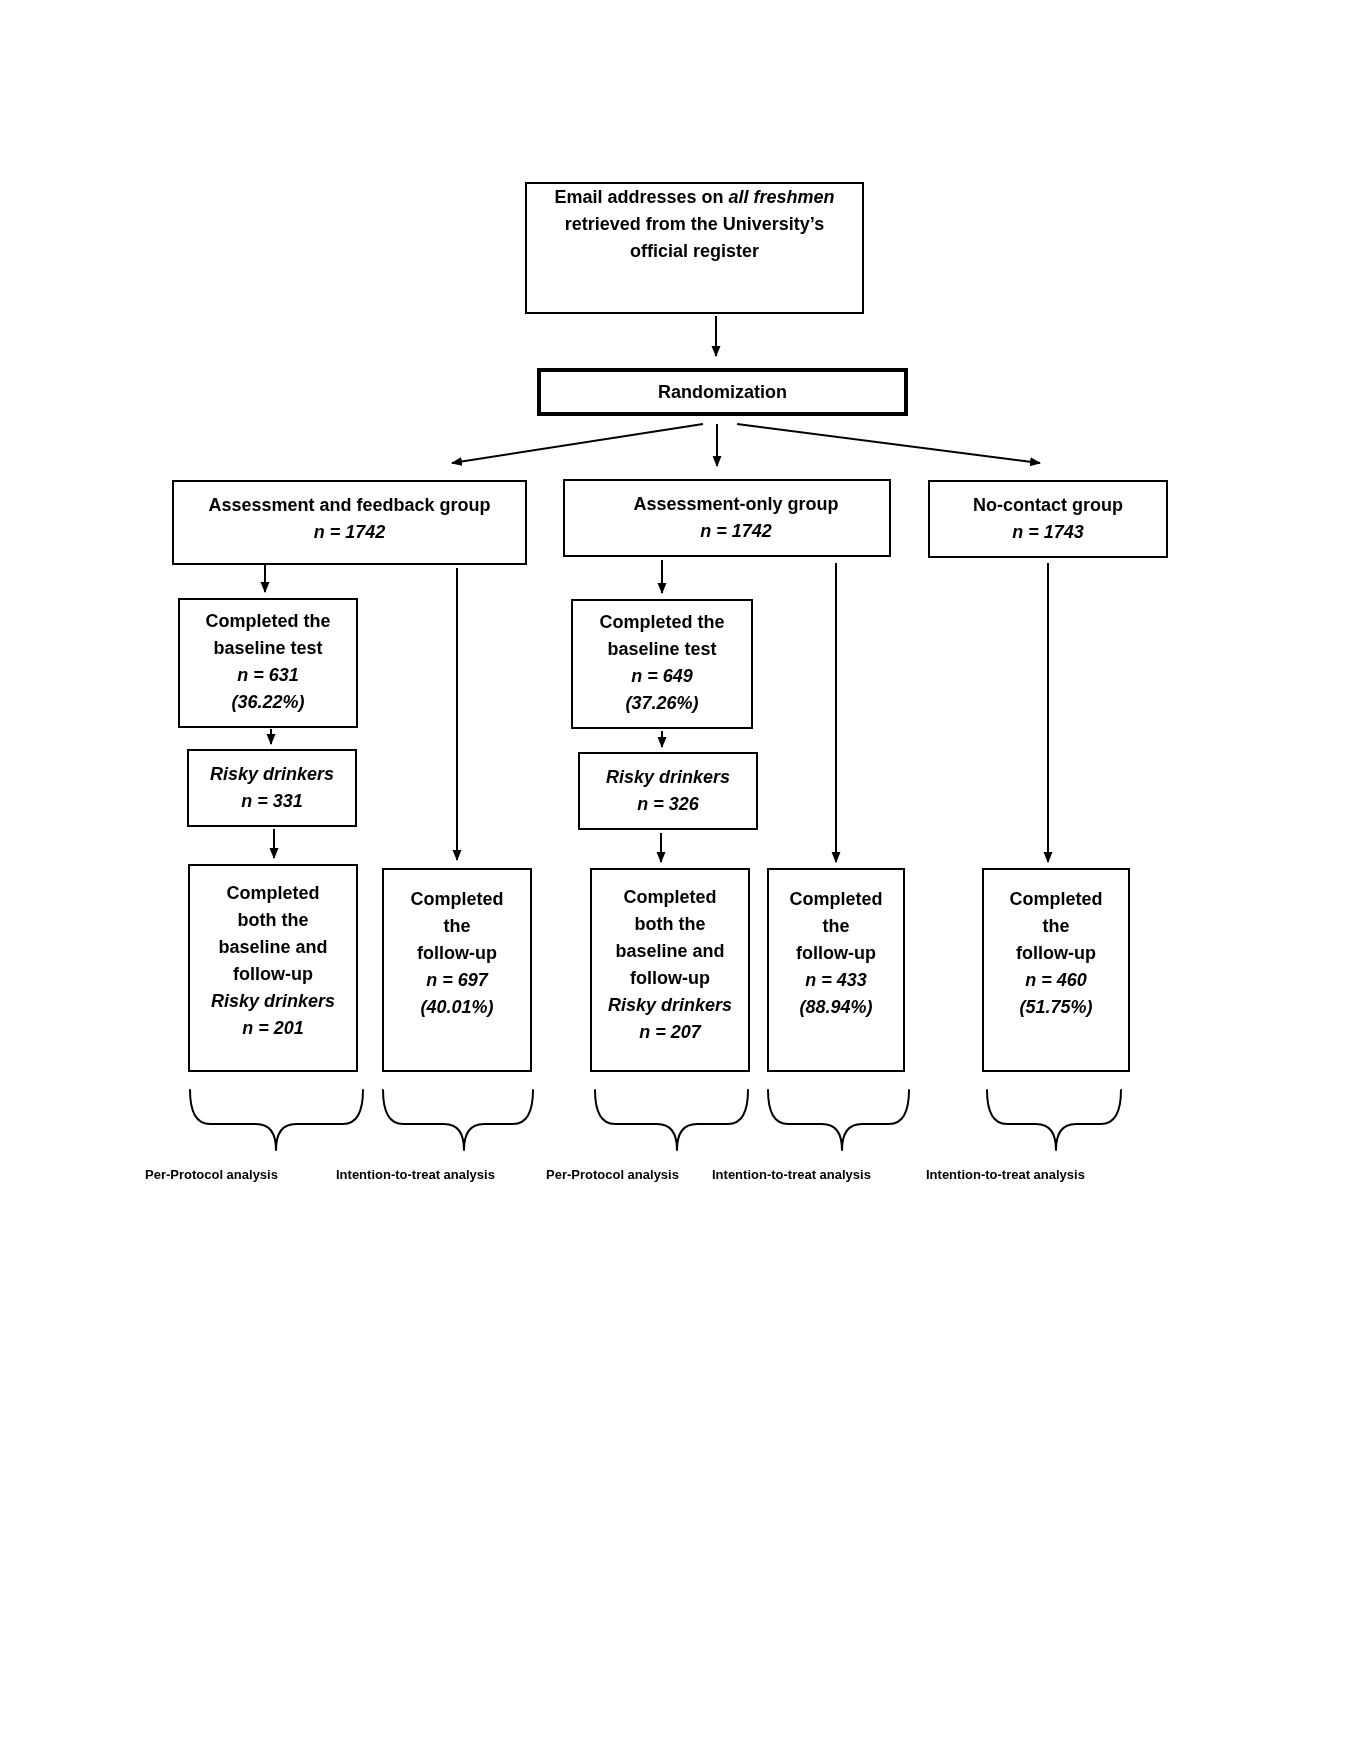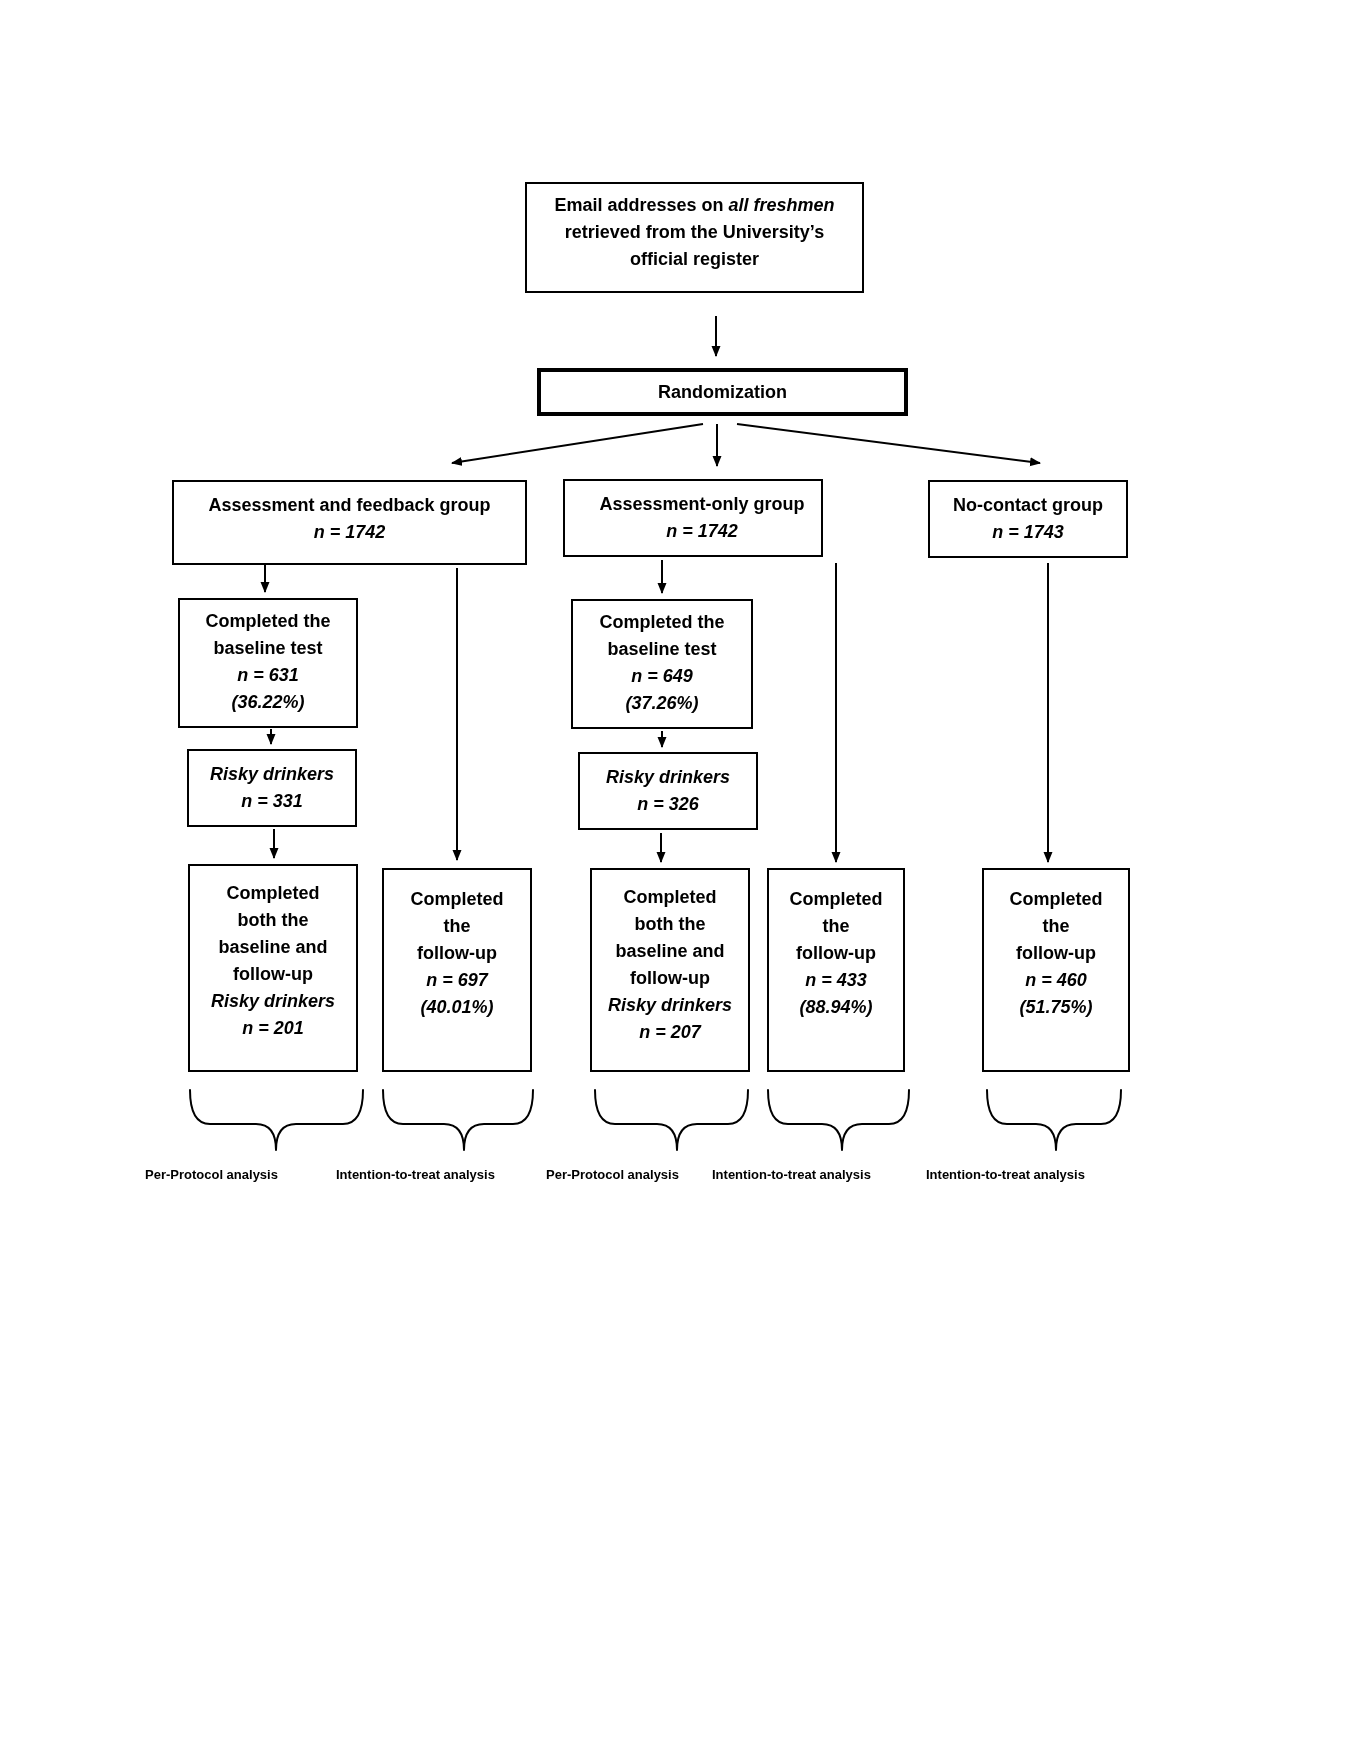--- a/index.html
+++ b/index.html
@@ -66,39 +66,39 @@
 
     <line x1="1048" y1="563" x2="1048" y2="862" marker-end="url(#ah)"></line>
 
     <path class="brace" d="M190,1090 Q190,1124 210,1124 L256,1124 Q276,1124 276,1150 Q276,1124 296,1124 L343,1124 Q363,1124 363,1090"></path>
     <path class="brace" d="M383,1090 Q383,1124 403,1124 L444,1124 Q464,1124 464,1150 Q464,1124 484,1124 L513,1124 Q533,1124 533,1090"></path>
     <path class="brace" d="M595,1090 Q595,1124 615,1124 L657,1124 Q677,1124 677,1150 Q677,1124 697,1124 L728,1124 Q748,1124 748,1090"></path>
     <path class="brace" d="M768,1090 Q768,1124 788,1124 L822,1124 Q842,1124 842,1150 Q842,1124 862,1124 L889,1124 Q909,1124 909,1090"></path>
     <path class="brace" d="M987,1090 Q987,1124 1007,1124 L1036,1124 Q1056,1124 1056,1150 Q1056,1124 1076,1124 L1101,1124 Q1121,1124 1121,1090"></path>
   </svg>
 
-  <div class="box" style="left:525px; top:182px; width:339px; height:111px; padding-top:8px;">
+  <div class="box" style="left:525px; top:182px; width:339px; height:132px; ">
     <div><span>Email addresses on </span><span class="it">all freshmen</span></div>
     <div>retrieved from the University’s</div>
     <div>official register</div>
   </div>
 
   <div class="box thick" style="left:537px; top:368px; width:371px; height:48px; line-height:40px;text-align:center;">
     <div>Randomization</div>
   </div>
 
   <div class="box" style="left:172px; top:480px; width:355px; height:85px; padding-top:10px;">
     <div>Assessment and feedback group</div>
     <div class="it">n = 1742</div>
   </div>
-  <div class="box" style="left:563px; top:479px; width:260px; height:78px; padding-top:10px;padding-left:18px;">
+  <div class="box" style="left:563px; top:479px; width:328px; height:78px; padding-top:10px;padding-left:18px;">
     <div>Assessment-only group</div>
     <div class="it">n = 1742</div>
   </div>
-  <div class="box" style="left:928px; top:480px; width:200px; height:78px; padding-top:10px;">
+  <div class="box" style="left:928px; top:480px; width:240px; height:78px; padding-top:10px;">
     <div>No-contact group</div>
     <div class="it">n = 1743</div>
   </div>
 
   <div class="box" style="left:178px; top:598px; width:180px; height:130px; padding-top:8px;">
     <div>Completed the</div>
     <div>baseline test</div>
     <div class="it">n = 631</div>
     <div class="it">(36.22%)</div>
   </div>

